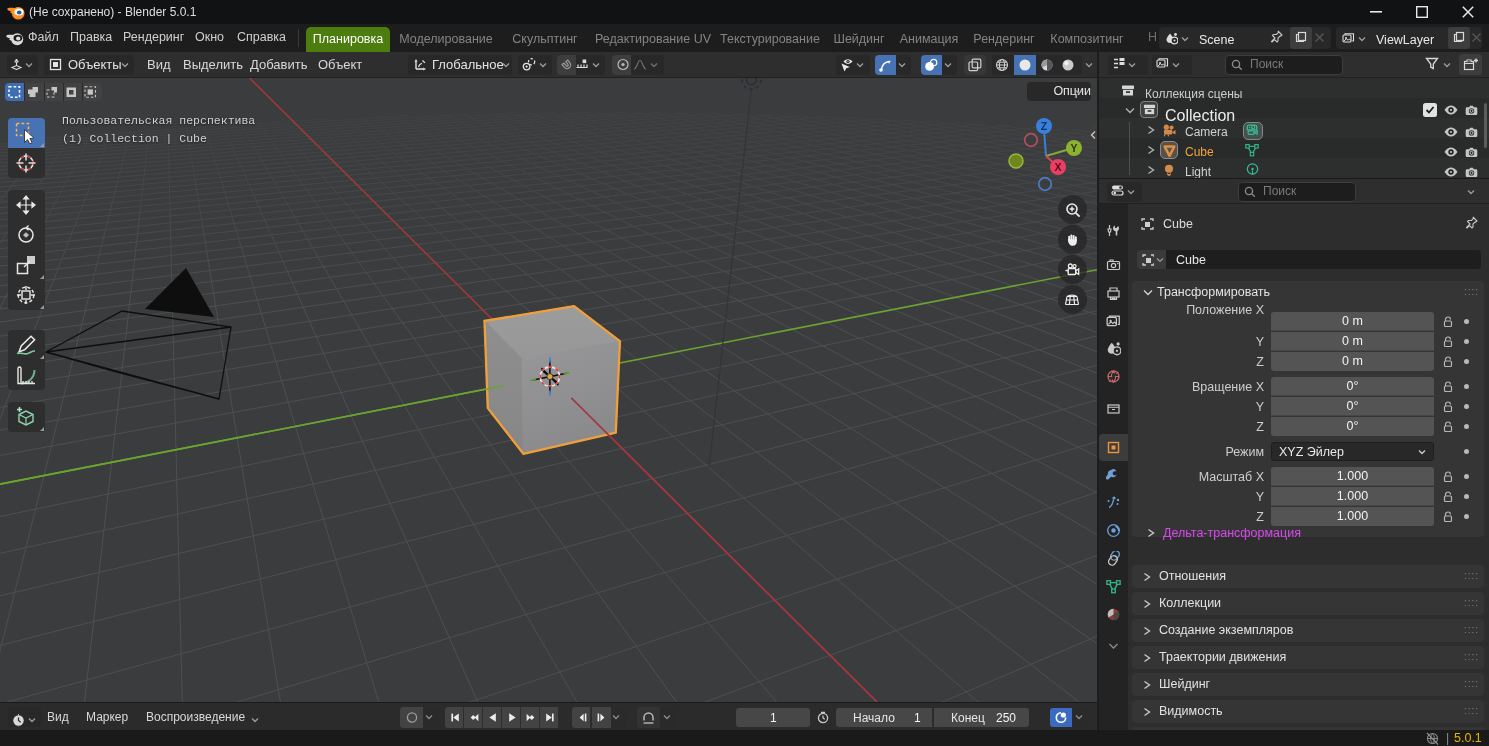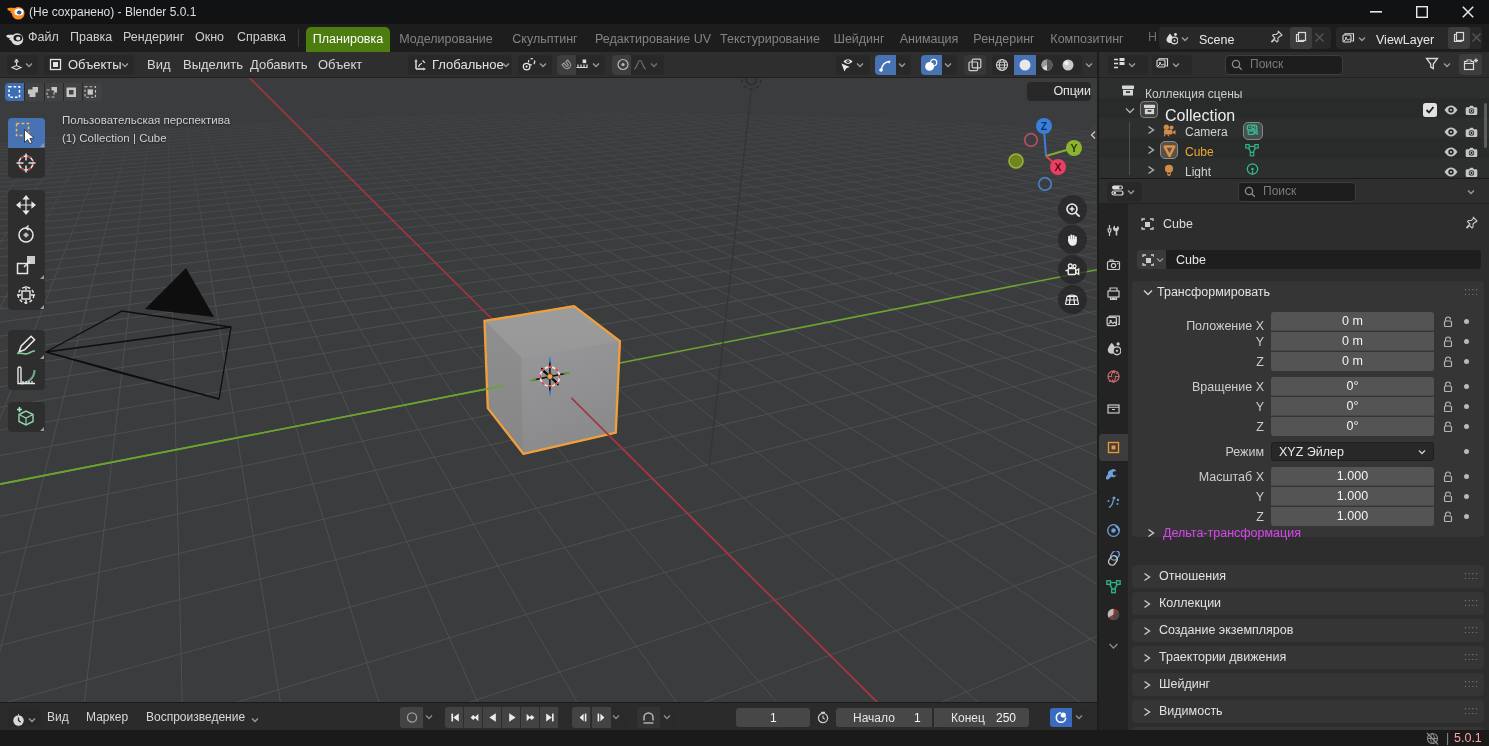--- a/index.html
+++ b/index.html
@@ -7,21 +7,21 @@
 #title{left:0;top:0;width:1489px;height:24px;background:#111214;color:#dededf;}
 #title .t{position:absolute;left:29px;top:5px;font-size:12px;}
 #menu{left:0;top:24px;width:1489px;height:28px;background:#1d1d1d;}
 .mi{position:absolute;top:6px;font-size:12.5px;color:#cfcfcf;}
 .tab{position:absolute;top:3px;height:25px;line-height:25px;font-size:12.5px;color:#848484;border-radius:5px 5px 0 0;text-align:center;}
 .tab.on{background:#4d7c0f;color:#fff;}
 #vphead{left:0;top:52px;width:1097px;height:26px;background:#2e2e2e;border-bottom:1px solid #202020;}
 .hmenu{position:absolute;top:5px;font-size:13px;color:#d8d8d8;}
 .wg{position:absolute;background:#282828;border-radius:4px;}
 #vp3d{left:0;top:78px;width:1097px;height:624px;background:#3b3c3e;}
-.vptext{position:absolute;font-size:11.5px;color:#d1d1d1;text-shadow:0 1px 2px rgba(0,0,0,.55);}
+.vptext{position:absolute;font-size:11.5px;color:#d1d1d1;text-shadow:0 1px 2px rgba(0,0,0,.55);font-family:Liberation Mono, monospace;}
 .toolbtn{position:absolute;left:8px;width:37px;height:30px;background:#2e2e2e;}
 .toolbtn.on{background:#4772b3;}
 .navbtn{position:absolute;width:29px;height:29px;border-radius:50%;background:rgba(36,36,38,.72);}
 #outliner{left:1099px;top:52px;width:390px;height:126px;background:#2b2b2b;}
 #outlhead{position:absolute;left:0;top:0;width:390px;height:26px;background:#2e2e2e;border-bottom:1px solid #212121;}
 .orow{position:absolute;left:0;width:390px;height:20px;font-size:12px;color:#d4d4d4;}
 #props{left:1099px;top:178px;width:390px;height:553px;background:#2d2d2d;border-top:1px solid #1a1a1a;}
 #prophead{position:absolute;left:0;top:0;width:390px;height:25px;background:#2e2e2e;border-bottom:1px solid #212121;}
 #ptabs{position:absolute;left:0;top:25px;width:29px;height:528px;background:#232323;}
 .panel{position:absolute;left:33px;width:352px;background:#353535;border-radius:4px;}
@@ -704,21 +704,21 @@
       <path d="M2 2.5L5 5.5L8 2.5" stroke="#9a9a9a" stroke-width="1.2" fill="none"></path>
     </svg>
 <div class="abs" style="left:67px;top:71px;width:315px;height:19px;background:#1e1e1e;border-radius:0 4px 4px 0"></div>
 <span class="abs" style="left:77px;top:74px;font-size:12.5px;color:#e8e8e8">Cube</span>
 <div class="panel" style="top:102px;height:256px"></div>
 <svg class="ico" style="left:44px;top:109px" width="10" height="10" viewBox="0 0 10 10">
       <path d="M1 2.5L5 6.5L9 2.5" fill="none" stroke="#d0d0d0" stroke-width="1.4"></path>
     </svg>
 <span class="abs phead" style="left:58px;top:106px">Трансформировать</span>
 <span class="dots" style="top:107px">::::</span>
-<div class="plabel" style="left:40px;top:140px;width:125px">Положение X</div>
+<div class="plabel" style="left:40px;top:124px;width:125px">Положение X</div>
 <div class="pfield" style="top:133px;border-radius:3px 3px 0 0;border-bottom:1px solid #474747">0 m</div>
 <svg class="ico" style="left:343px;top:136px" width="12" height="13" viewBox="0 0 12 13">
       <path d="M3.5 6V4.5a2.5 2.5 0 0 1 5 0" fill="none" stroke="#b5b5b5" stroke-width="1.2"></path>
       <rect x="2.5" y="6" width="7" height="5.5" rx="1" fill="none" stroke="#b5b5b5" stroke-width="1.2"></rect>
     </svg>
 <div class="abs" style="left:365px;top:140px;width:5px;height:5px;border-radius:50%;background:#b9b9b9"></div>
 <div class="plabel" style="left:40px;top:156px;width:125px">Y</div>
 <div class="pfield" style="top:153px;border-radius:0;border-bottom:1px solid #474747">0 m</div>
 <svg class="ico" style="left:343px;top:156px" width="12" height="13" viewBox="0 0 12 13">
       <path d="M3.5 6V4.5a2.5 2.5 0 0 1 5 0" fill="none" stroke="#b5b5b5" stroke-width="1.2"></path>
@@ -921,13 +921,13 @@
       <path d="M2 2.5L5 5.5L8 2.5" stroke="#8a8a8a" stroke-width="1.4" fill="none"></path>
     </svg>
 </div>
 <div id="status" class="abs">
 <svg class="ico" style="left:1426px;top:2px" width="13" height="13" viewBox="0 0 13 13">
       <circle cx="6.5" cy="6.5" r="5" fill="none" stroke="#8d8d8d" stroke-width="1.1"></circle>
       <path d="M1.5 6.5h10M6.5 1.5a7.4 7.4 0 0 1 0 10M6.5 1.5a7.4 7.4 0 0 0 0 10" stroke="#8d8d8d" stroke-width="0.95" fill="none"></path>
       <path d="M1 1L12 12.5" stroke="#8d8d8d" stroke-width="1.2"></path>
     </svg>
 <span class="abs" style="left:1446px;top:1px;color:#8d8d8d;font-size:12.5px">|</span>
-<span class="abs" style="left:1454px;top:1px;color:#fca5a5;font-size:12.5px">5.0.1</span>
+<span class="abs" style="left:1454px;top:1px;color:#eab308;font-size:12.5px">5.0.1</span>
 </div>
 </body></html>

